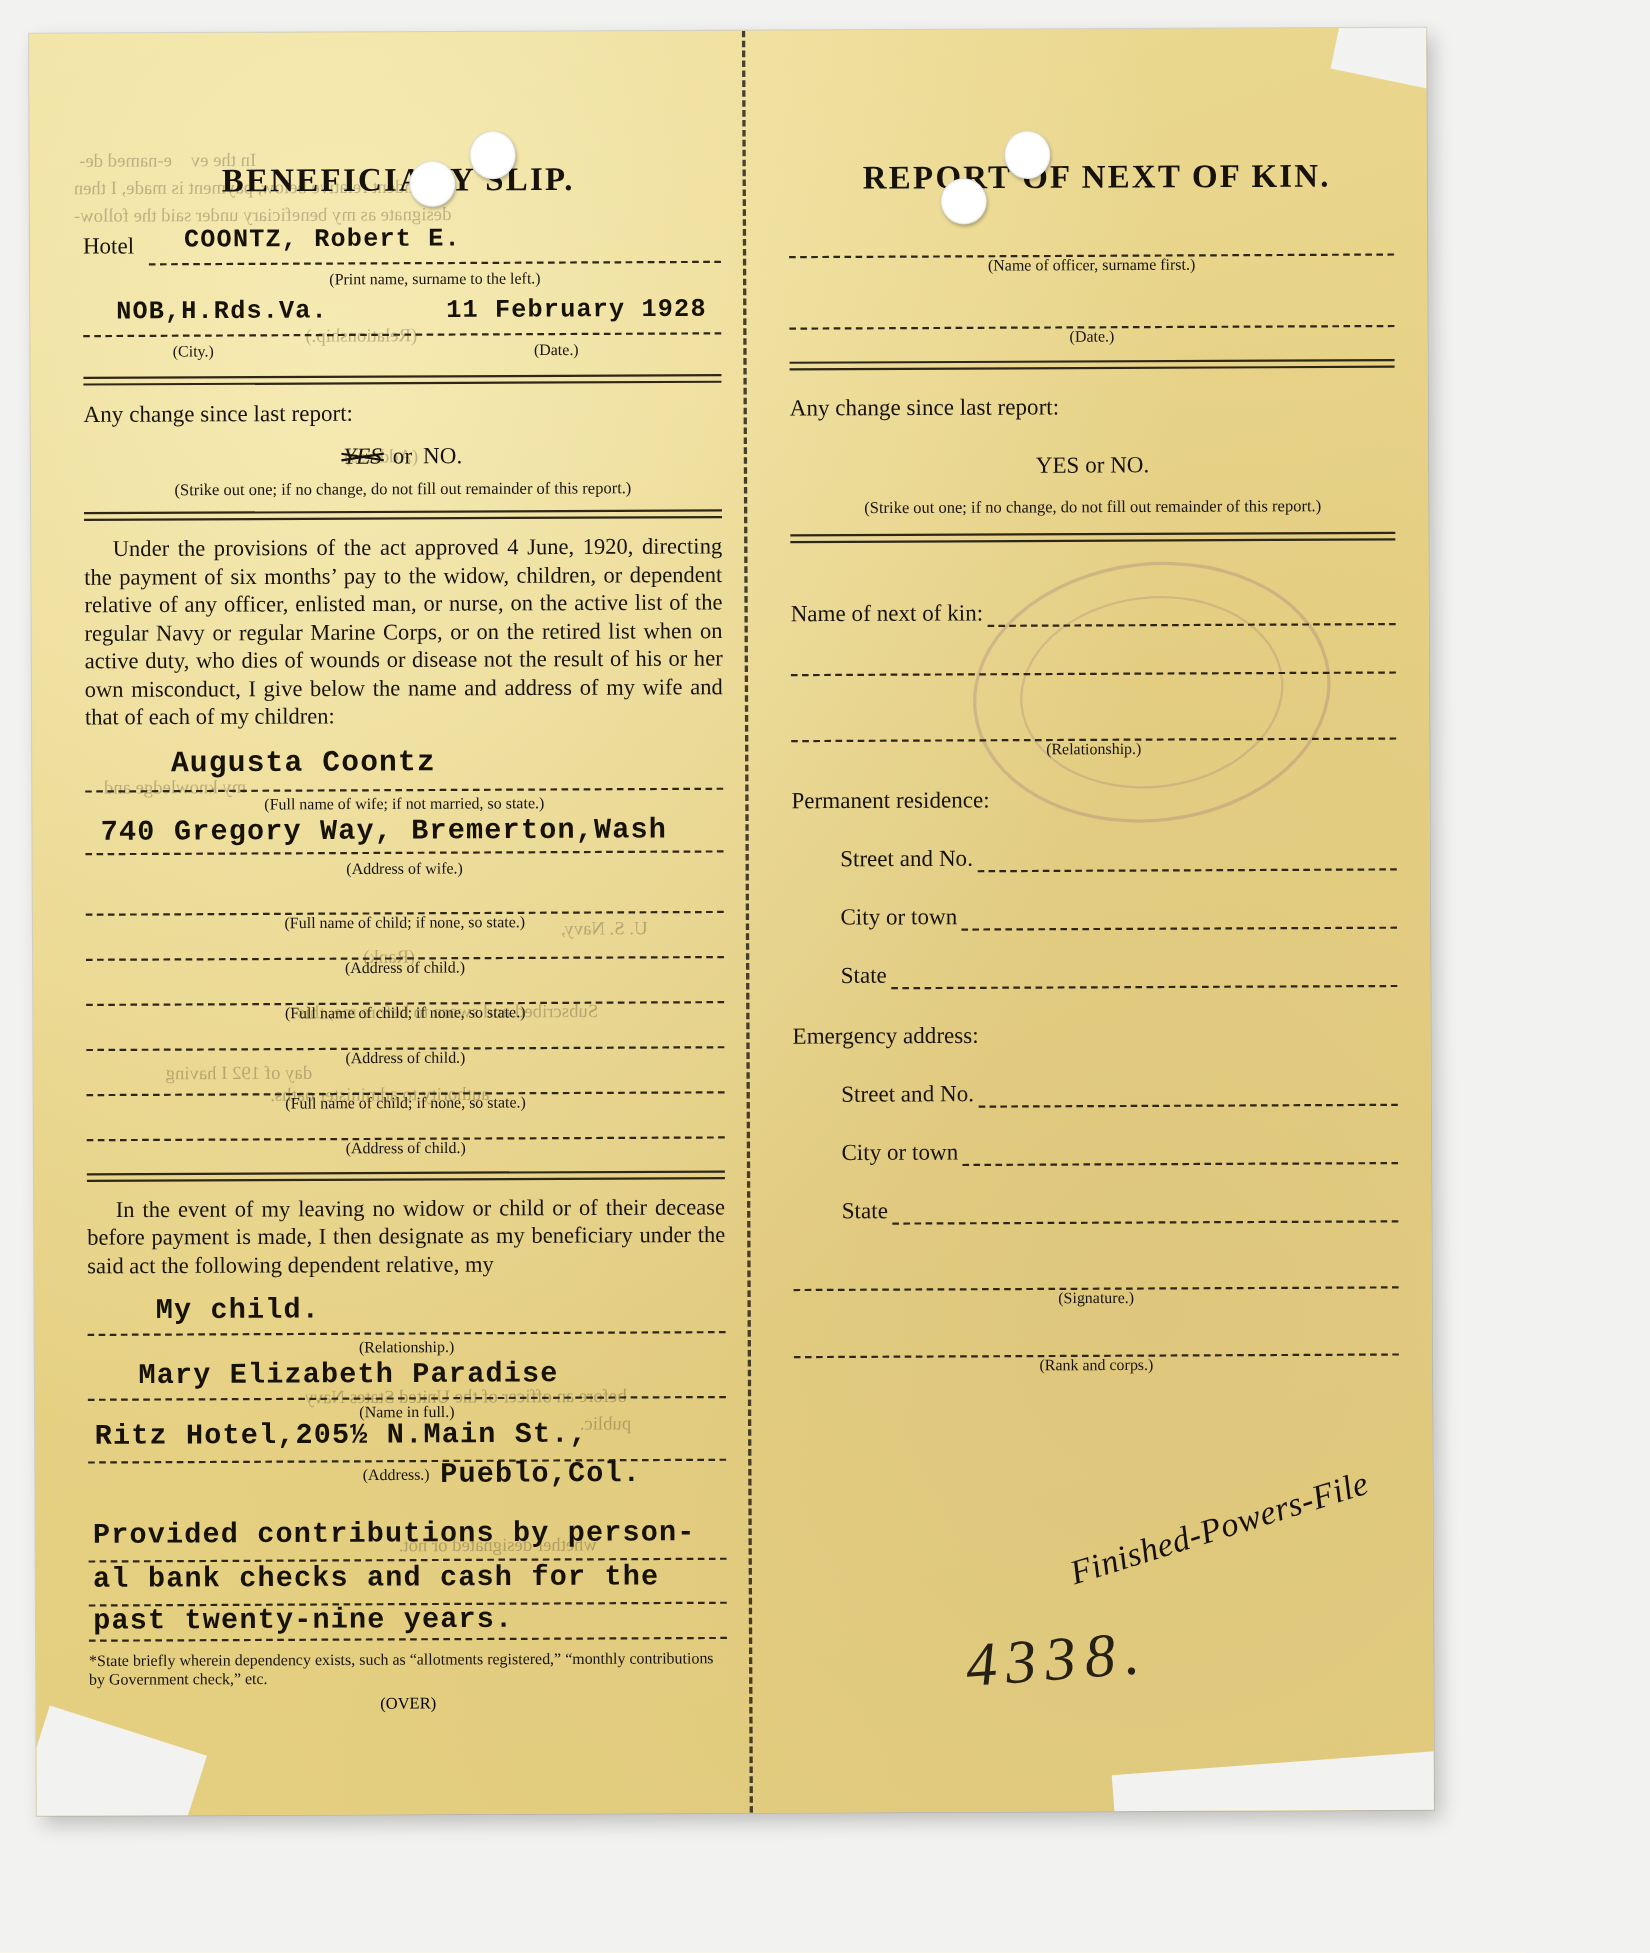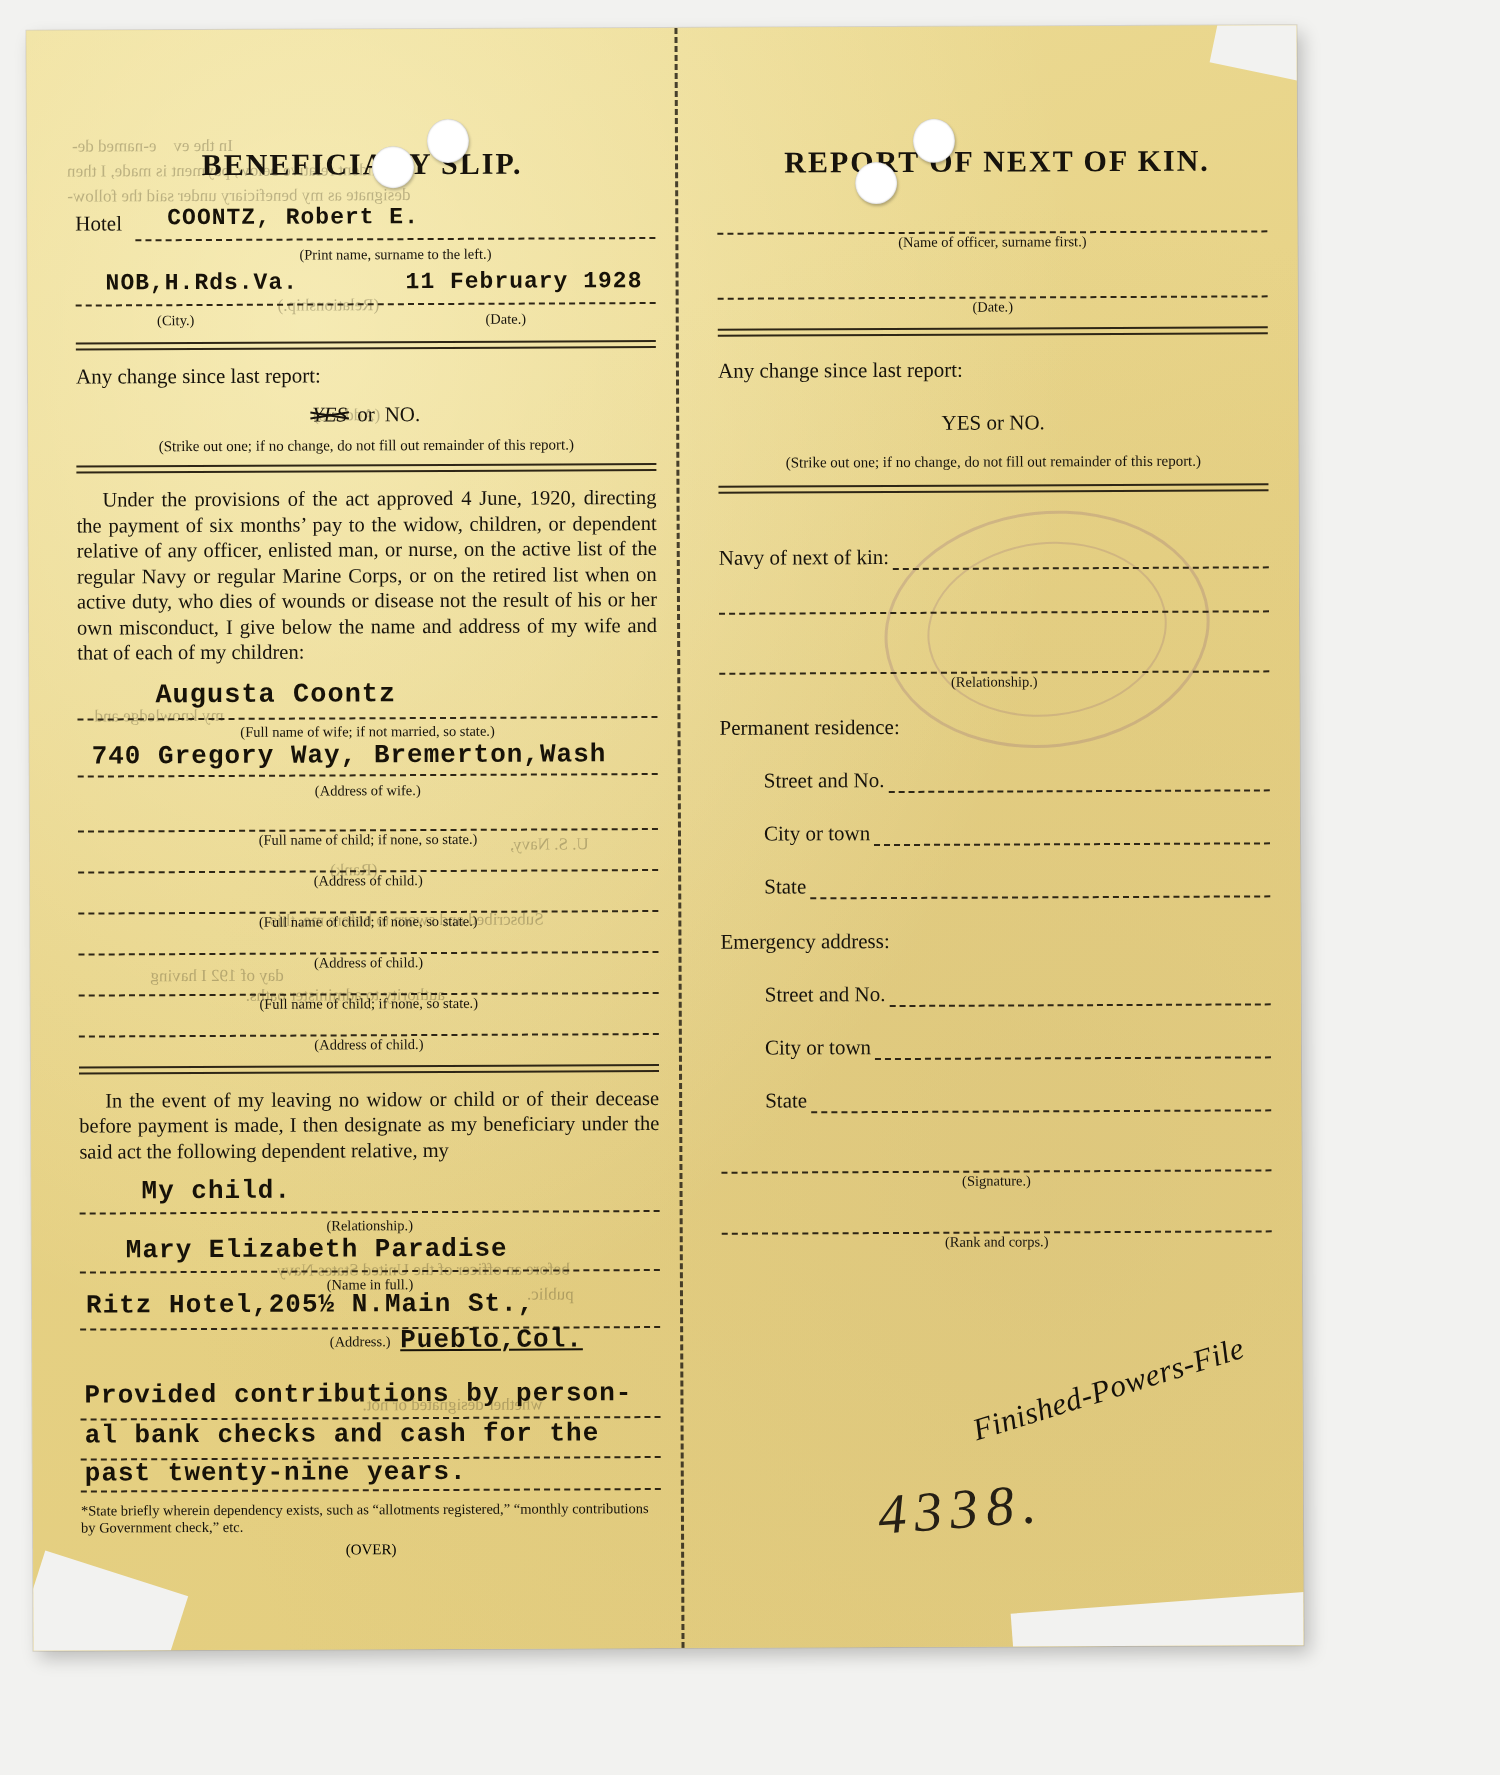--- a/index.html
+++ b/index.html
@@ -340,21 +340,21 @@
         <div class="dotline abs" style="left:0; top:32px; width:580px;"></div>
       </div>
       <div class="caption">(Name in full.)</div>
 
       <div class="row" style="height:38px; margin-top:2px;">
         <span class="typed abs" style="left:6px; top:-6px; font-size:26px;">Ritz Hotel,205½ N.Main St.,</span>
         <div class="dotline abs" style="left:0; top:32px; width:580px;"></div>
       </div>
       <div class="row" style="height:36px;">
         <span class="caption abs" style="left:180px; top:0; width:200px;">(Address.)</span>
-        <span class="typed abs" style="left:320px; top:-8px; font-size:26px;text-decoration:underline;">Pueblo,Col.</span>
+        <span class="typed abs" style="left:320px; top:-8px; font-size:26px;">Pueblo,Col.</span>
       </div>
 
       <div class="row" style="height:40px; margin-top:14px;">
         <span class="typed abs" style="left:4px; top:-4px; font-size:26px;">Provided contributions by person-</span>
         <div class="dotline abs" style="left:0; top:34px; width:580px;"></div>
       </div>
       <div class="row" style="height:40px;">
         <span class="typed abs" style="left:4px; top:-4px; font-size:26px;">al bank checks and cash for the</span>
         <div class="dotline abs" style="left:0; top:34px; width:580px;"></div>
       </div>
@@ -381,21 +381,21 @@
 
       <div class="printed" style="margin-top:22px;">Any change since last report:</div>
 
       <div class="printed" style="text-align:center; margin-top:28px;">YES or NO.</div>
 
       <div class="caption" style="margin-top:18px; font-size:15px;">(Strike out one; if no change, do not fill out remainder of this report.)</div>
 
       <div class="doubleline" style="margin-top:14px;"></div>
 
       <div class="label-line" style="margin-top:52px;">
-        <span class="lbl">Navy of next of kin:</span>
+        <span class="lbl">Name of next of kin:</span>
         <span class="fill"></span>
       </div>
 
       <div class="dotline" style="margin-top:42px;"></div>
 
       <div class="dotline" style="margin-top:58px;"></div>
       <div class="caption">(Relationship.)</div>
 
       <div class="printed" style="margin-top:24px;">Permanent residence:</div>
 

